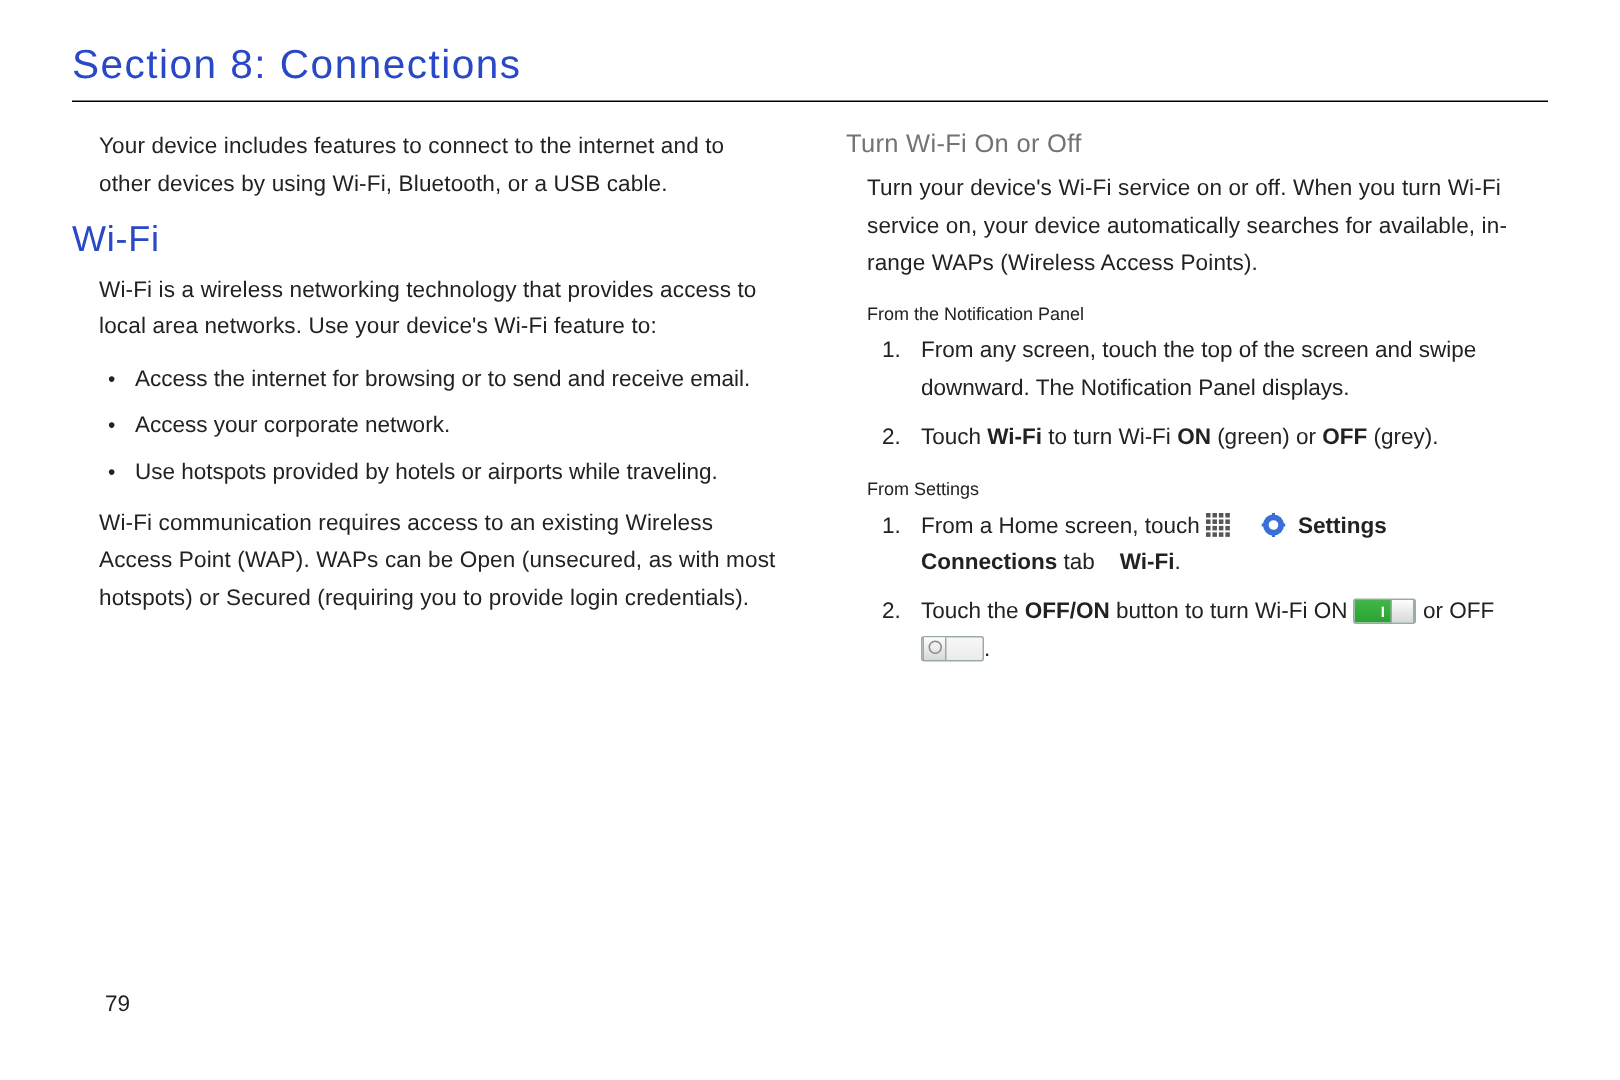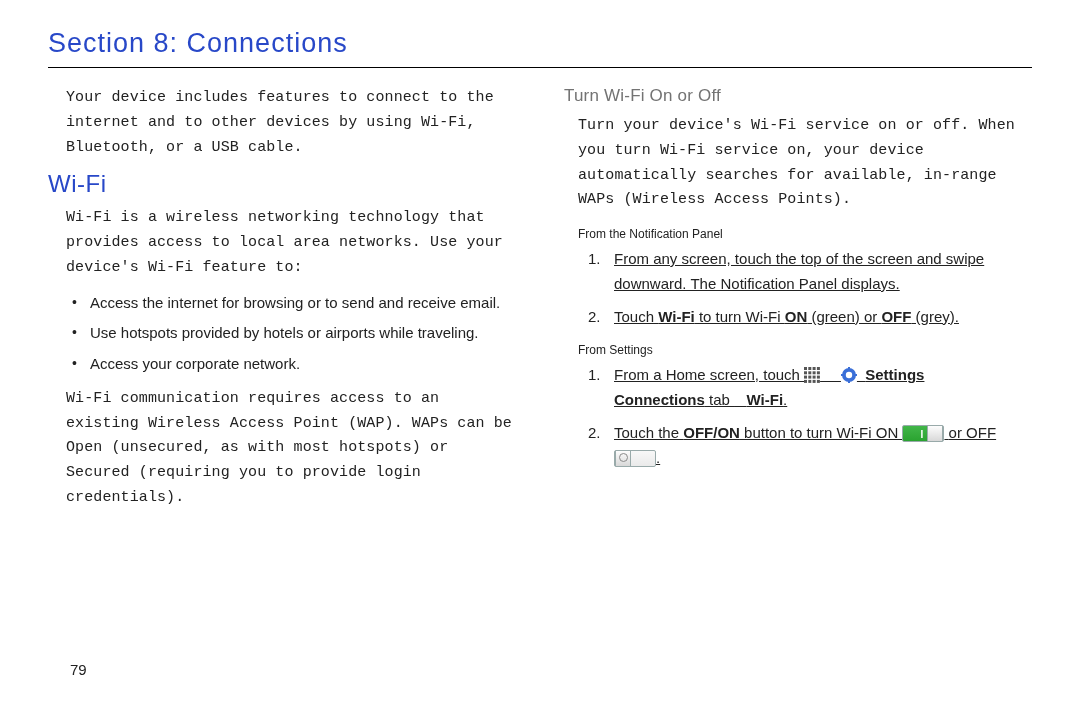--- a/index.html
+++ b/index.html
@@ -51,21 +51,20 @@
     font-size: 12px;
     font-weight: 400;
     margin: 14px 0 6px 0;
   }
   p {
     line-height: 1.65;
     margin: 0 0 10px 0;
     padding-left: 18px;
     font-size: 15px;
     letter-spacing: 0.1px;
-    font-family: Liberation Mono, monospace;
   }
   ul.bullets {
     list-style: none;
     padding-left: 30px;
     margin-bottom: 10px;
   }
   ul.bullets li {
     position: relative;
     line-height: 1.65;
     margin-bottom: 6px;
@@ -82,21 +81,20 @@
     list-style: none;
     padding-left: 34px;
     counter-reset: step;
   }
   ol.numbered li {
     position: relative;
     line-height: 1.65;
     margin-bottom: 8px;
     padding-left: 20px;
     counter-increment: step;
-    text-decoration: underline;
   }
   ol.numbered li::before {
     content: counter(step) ".";
     position: absolute;
     left: -6px;
     top: 0;
   }
   .indent-sub { padding-left: 18px; }
   .page-number {
     position: absolute;
@@ -164,22 +162,22 @@
 
   <div class="col">
     <p>Your device includes features to connect to the internet and to other devices by using Wi-Fi, Bluetooth, or a USB cable.</p>
 
     <h2 class="h2">Wi-Fi</h2>
 
     <p>Wi-Fi is a wireless networking technology that provides access to local area networks. Use your device's Wi-Fi feature to:</p>
 
     <ul class="bullets">
       <li>Access the internet for browsing or to send and receive email.</li>
+      <li>Access your corporate network.</li>
       <li>Use hotspots provided by hotels or airports while traveling.</li>
-      <li>Access your corporate network.</li>
     </ul>
 
     <p>Wi-Fi communication requires access to an existing Wireless Access Point (WAP). WAPs can be Open (unsecured, as with most hotspots) or Secured (requiring you to provide login credentials).</p>
   </div>
 
   <div class="col">
     <h3 class="h3">Turn Wi-Fi On or Off</h3>
     <p>Turn your device's Wi-Fi service on or off. When you turn Wi-Fi service on, your device automatically searches for available, in-range WAPs (Wireless Access Points).</p>
 
     <div class="h4 indent-sub">From the Notification Panel</div>

